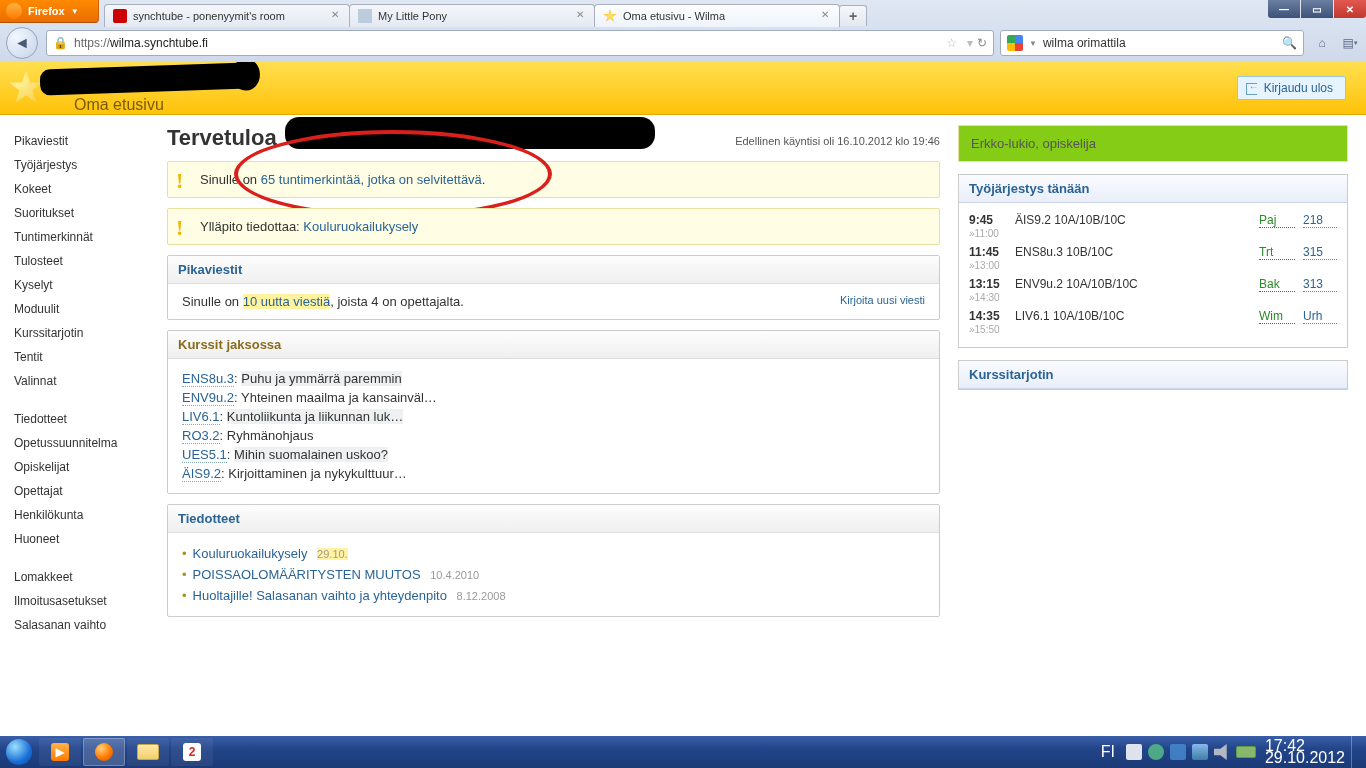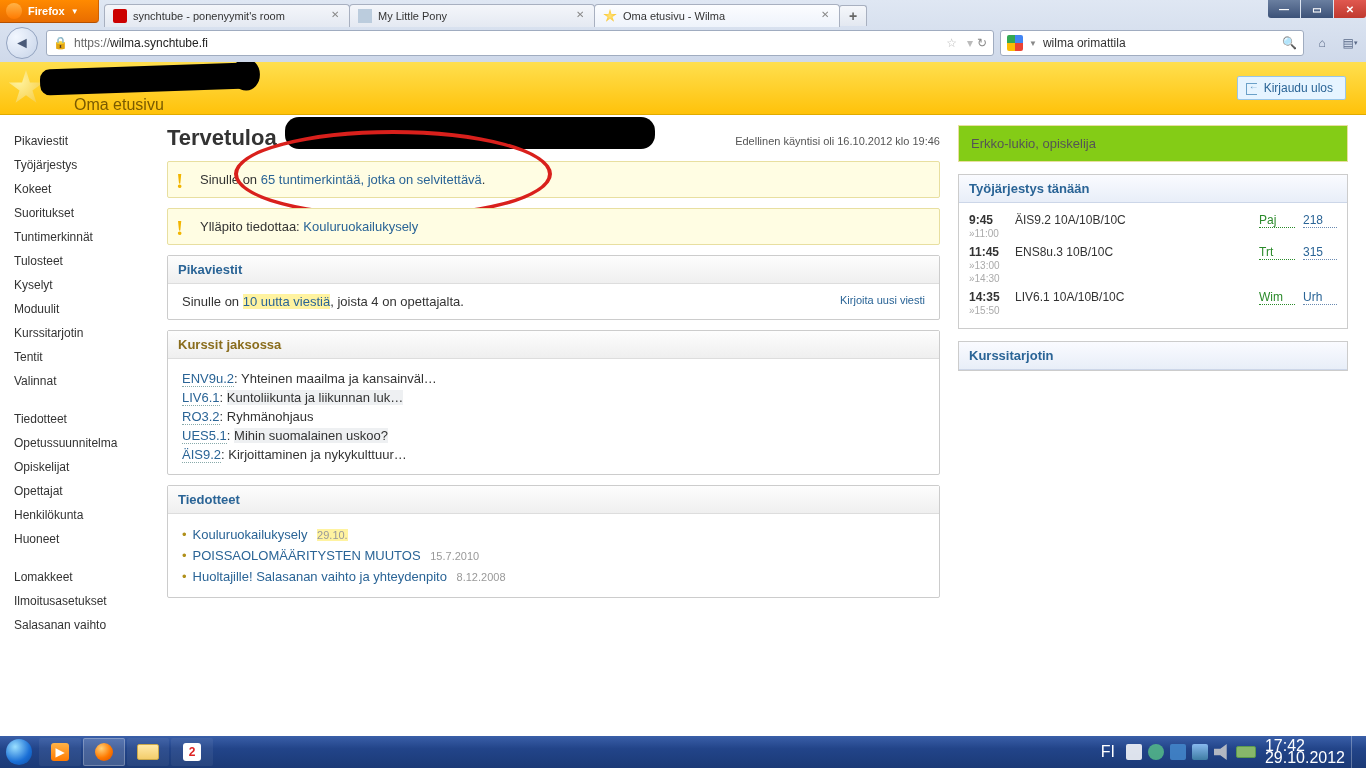--- a/index.html
+++ b/index.html
@@ -210,33 +210,34 @@
         <div class="hd">Pikaviestit</div>
         <div class="bd">
           <a class="writelink">Kirjoita uusi viesti</a>
           <span>Sinulle on </span><a class="hl">10 uutta viestiä</a><span>, joista 4 on opettajalta.</span>
         </div>
       </div>
 
       <div class="box">
         <div class="hd brown">Kurssit jaksossa</div>
         <div class="bd" id="courses-bd">
+            <div class="course-row"><a class="course-code">ENS8u.3</a>: <span class="row-hl">Puhu ja ymmärrä paremmin</span></div>
             <div class="course-row"><a class="course-code">ENV9u.2</a>: <span>Yhteinen maailma ja kansainväl…</span></div>
             <div class="course-row"><a class="course-code">LIV6.1</a>: <span class="row-hl">Kuntoliikunta ja liikunnan luk…</span></div>
             <div class="course-row"><a class="course-code">RO3.2</a>: <span>Ryhmänohjaus</span></div>
             <div class="course-row"><a class="course-code">UES5.1</a>: <span class="row-hl">Mihin suomalainen uskoo?</span></div>
             <div class="course-row"><a class="course-code">ÄIS9.2</a>: <span>Kirjoittaminen ja nykykulttuur…</span></div>
           </div>
       </div>
 
       <div class="box">
         <div class="hd">Tiedotteet</div>
         <div class="bd" id="news-bd">
             <div class="news-item"><span class="dot">•</span><a>Kouluruokailukysely</a> <span class="news-date hl">29.10.</span></div>
-            <div class="news-item"><span class="dot">•</span><a>POISSAOLOMÄÄRITYSTEN MUUTOS</a> <span class="news-date">15.7.2010</span></div>
+            <div class="news-item"><span class="dot">•</span><a>POISSAOLOMÄÄRITYSTEN MUUTOS</a> <span class="news-date">10.4.2010</span></div>
             <div class="news-item"><span class="dot">•</span><a>Huoltajille! Salasanan vaihto ja yhteydenpito</a> <span class="news-date">8.12.2008</span></div>
           </div>
       </div>
     </div>
 
     <div class="rightcol">
       <div class="infobox">Erkko-lukio, opiskelija</div>
 
       <div class="panel">
         <div class="phd">Työjärjestys tänään</div>
@@ -248,20 +249,26 @@
               <a class="sched-r">218</a>
             </div>
             <div class="sched-end">11:00</div>
             <div class="sched-row">
               <span class="sched-time">11:45</span>
               <span class="sched-sub">ENS8u.3 10B/10C</span>
               <a class="sched-t">Trt</a>
               <a class="sched-r">315</a>
             </div>
             <div class="sched-end">13:00</div>
+            <div class="sched-row">
+              <span class="sched-time">13:15</span>
+              <span class="sched-sub">ENV9u.2 10A/10B/10C</span>
+              <a class="sched-t">Bak</a>
+              <a class="sched-r">313</a>
+            </div>
             <div class="sched-end">14:30</div>
             <div class="sched-row">
               <span class="sched-time">14:35</span>
               <span class="sched-sub">LIV6.1 10A/10B/10C</span>
               <a class="sched-t">Wim</a>
               <a class="sched-r">Urh</a>
             </div>
             <div class="sched-end">15:50</div>
           </div>
       </div>

